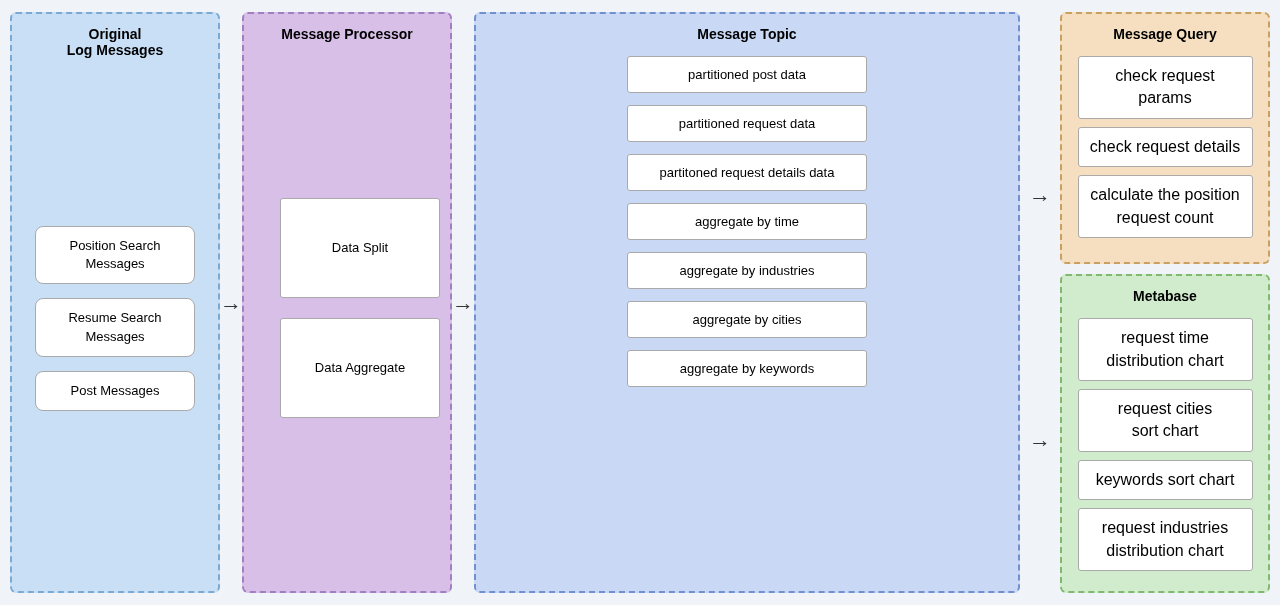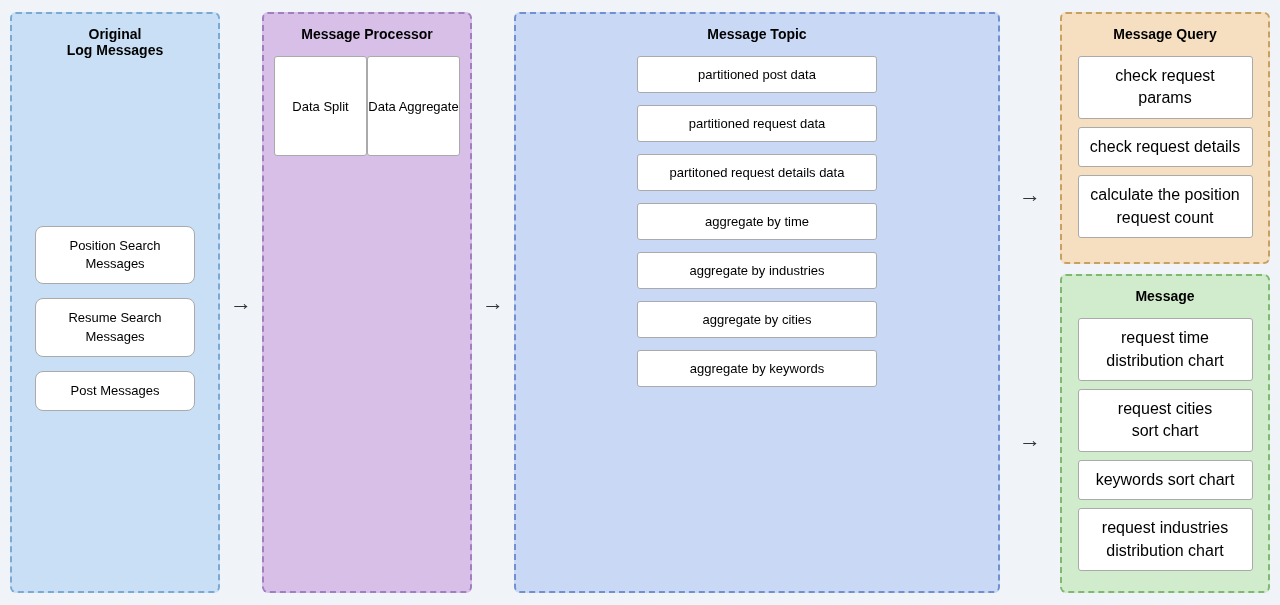--- a/index.html
+++ b/index.html
@@ -11,21 +11,21 @@
       font-size: 13px;
       overflow: hidden;
     }
     .diagram {
       display: flex;
       flex-direction: row;
       align-items: stretch;
       width: 1280px;
       height: 605px;
       padding: 12px 10px;
-      gap: 10px;
+      gap: 0;
     }
 
     
     .panel {
       border-radius: 6px;
       padding: 12px 10px;
       display: flex;
       flex-direction: column;
       align-items: center;
     }
@@ -149,22 +149,22 @@
     .panel-original-content {
       display: flex;
       flex-direction: column;
       align-items: center;
       justify-content: center;
       flex: 1;
       width: 100%;
     }
     .panel-processor-content {
       display: flex;
-      flex-direction: row;
-      align-items: flex-start;
+      flex-direction: column;
+      align-items: flex-end;
       justify-content: center;
       flex: 1;
       width: 100%;
     }
     .panel-pulsar-content {
       display: flex;
       flex-direction: column;
       align-items: center;
       width: 100%;
     }
@@ -228,20 +228,20 @@
   <div class="panel-right">
 
     <div class="panel-message-query">
       <div class="panel-title">Message Query</div>
       <div class="query-box">check request params</div>
       <div class="query-box">check request details</div>
       <div class="query-box">calculate the position<br>request count</div>
     </div>
 
     <div class="panel-metabase">
-      <div class="panel-title">Message</div>
+      <div class="panel-title">Metabase</div>
       <div class="query-box">request time<br>distribution chart</div>
       <div class="query-box">request cities<br>sort chart</div>
       <div class="query-box">keywords sort chart</div>
       <div class="query-box">request industries<br>distribution chart</div>
     </div>
   </div>
 </div>
 
 </body></html>

